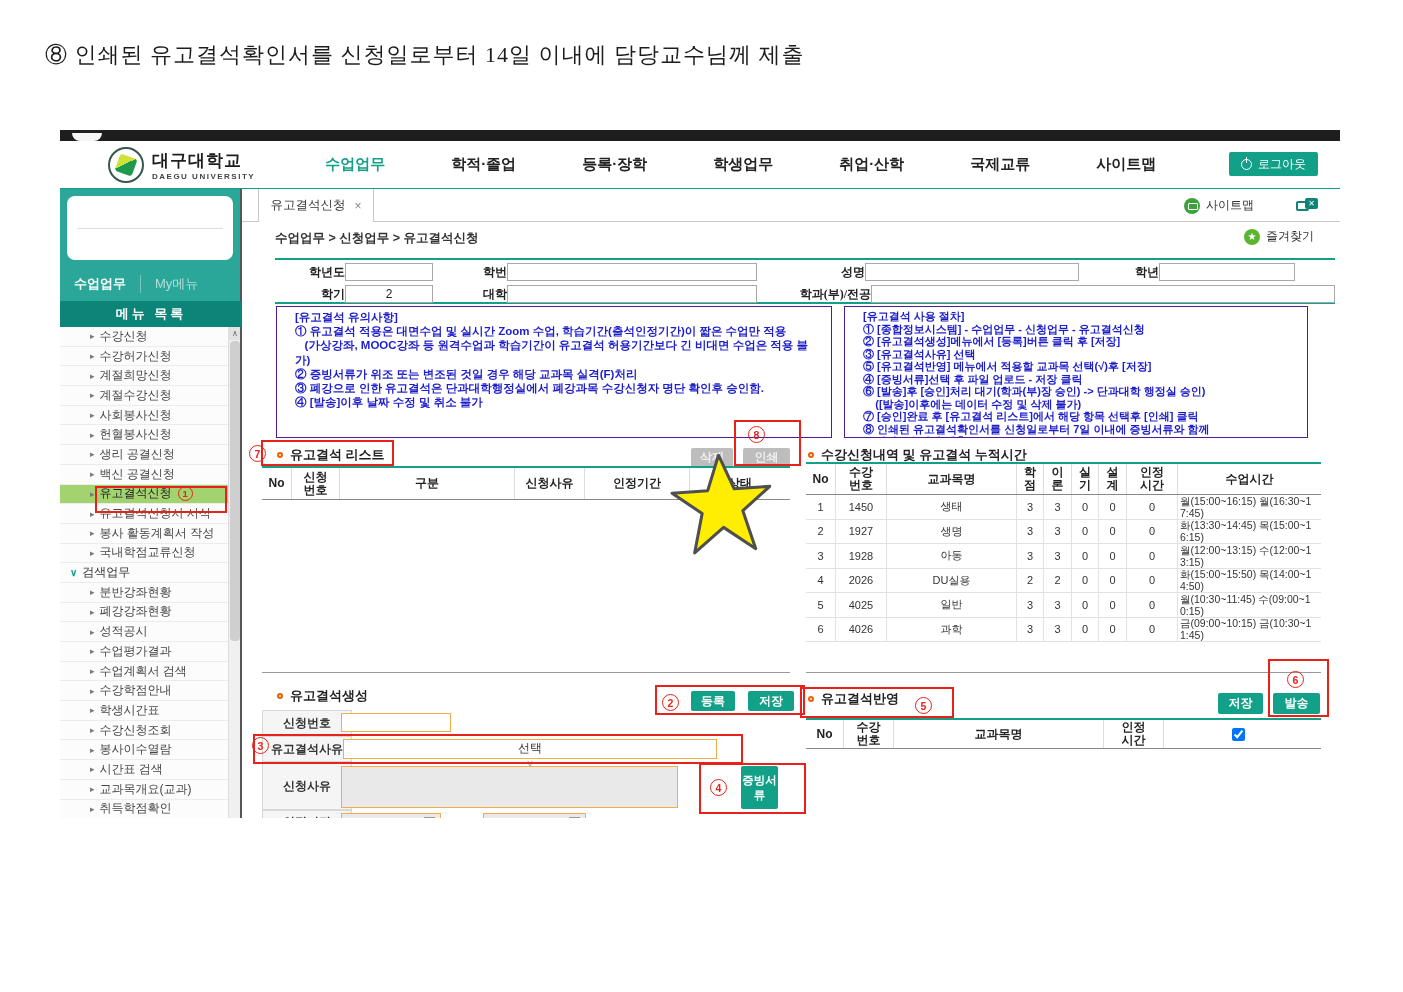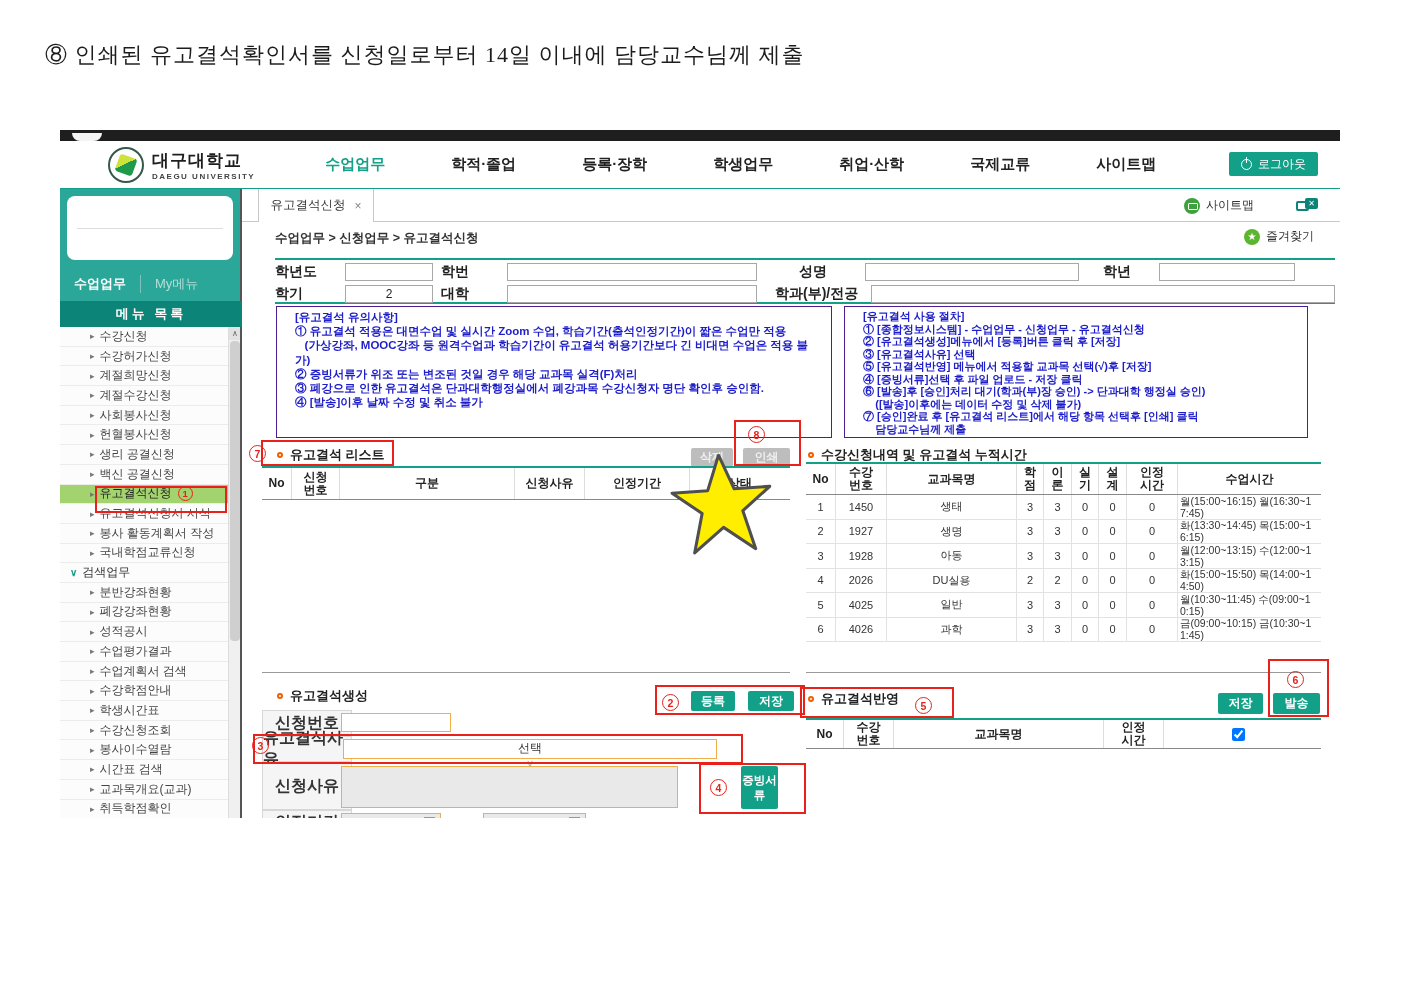--- a/index.html
+++ b/index.html
@@ -71,21 +71,21 @@
   .crumb-row { position:absolute; left:0; top:33px; width:1098px; height:29px; }
   .crumb { position:absolute; left:33px; top:8px; font-size:12.5px; font-weight:bold; color:#333; }
   .fav-chip { position:absolute; left:1002px; top:6px; display:flex; align-items:center; gap:6px; font-size:12px; color:#333; cursor:pointer; }
   .star-circle { width:16px; height:16px; border-radius:50%; background:#5cb531; color:#fff; font-size:10px; line-height:16px; text-align:center; }
   .star-circle::before { content:"★"; }
 
   
   .sform { position:absolute; left:33px; top:69px; width:1060px; height:46px;
     border-top:2px solid var(--accent); border-bottom:2px solid var(--accent); padding-top:2px; }
   .sform-row { display:flex; align-items:center; height:20px; margin-bottom:2px; }
-  .sform-label { font-size:14px; font-weight:bold; color:#222; text-align:left; }
+  .sform-label { font-size:12px; font-weight:bold; color:#222; text-align:right;font-family:Liberation Serif, serif; }
   .sform-input { height:18px; border:1px solid #a8a8a8; background:#fff; font-size:12px; color:#222;
     display:flex; align-items:center; justify-content:center; }
 
   
   .notice { position:absolute; border:1px solid #4c1d95; padding:3px 18px; color:var(--notice-blue); overflow:hidden; }
   .notice-left { left:34px; top:117px; width:556px; height:132px; font-size:11.5px; line-height:14.2px; font-weight:bold; }
   .notice-right { left:602px; top:117px; width:464px; height:132px; font-size:11px; line-height:12.5px; font-weight:bold; }
   .notice .line { white-space:pre-wrap; }
   .notice .n-title { font-weight:bold; }
 
@@ -110,21 +110,21 @@
   .td.time { font-size:10.5px; line-height:12px; word-break:break-all; text-align:left; justify-content:flex-start; }
   .list-table .th-row .th { height:31px; }
   .enroll-table .th-row .th { height:30px; }
   .enroll-table .td { height:24.5px; }
   .apply-table .th-row .th { height:28px; }
 
   .hdiv { position:absolute; height:1px; background:#999; }
 
   
   .cf-label { position:absolute; background:#f5f5f5; border:1px solid #d7d7d7; display:flex; align-items:center;
-    justify-content:center; font-size:16px; font-weight:600; color:#333; }
+    justify-content:center; font-size:12px; font-weight:600; color:#333; }
   .orange-field { position:absolute; border:1.5px solid var(--field-orange); background:#fff; font-size:12px; color:#333;
     display:flex; align-items:center; padding:0 5px; }
   .orange-field.gray { background:var(--field-gray); }
   .reason-select { justify-content:space-between; cursor:pointer;flex-direction:column; }
   .chev { color:#8fbcb6; font-size:11px; }
   .chev::before { content:"∨"; }
   .tilde { position:absolute; font-size:12px; color:#333; }
   .cal-icon { margin-left:auto; width:11px; height:11px; border:1px solid #999; background:
     linear-gradient(#999 1.5px, transparent 1.5px); background-size:100% 4px; }
 
@@ -321,20 +321,21 @@
       <div class="notice notice-right" id="notice-right">
           <div class="n-title">[유고결석 사용 절차]</div>
           <div class="line">① [종합정보시스템] - 수업업무 - 신청업무 - 유고결석신청</div>
           <div class="line">② [유고결석생성]메뉴에서 [등록]버튼 클릭 후 [저장]</div>
           <div class="line">③ [유고결석사유] 선택</div>
           <div class="line">⑤ [유고결석반영] 메뉴에서 적용할 교과목 선택(√)후 [저장]</div>
           <div class="line">④ [증빙서류]선택 후 파일 업로드 - 저장 클릭</div>
           <div class="line">⑥ [발송]후 [승인]처리 대기(학과(부)장 승인) -&gt; 단과대학 행정실 승인)</div>
           <div class="line">    ([발송]이후에는 데이터 수정 및 삭제 불가)</div>
           <div class="line">⑦ [승인]완료 후 [유고결석 리스트]에서 해당 항목 선택후 [인쇄] 클릭</div>
+          <div class="line">⑧ 인쇄된 유고결석확인서를 신청일로부터 7일 이내에 증빙서류와 함께</div>
           <div class="line">    담당교수님께 제출</div>
         </div>
 
       <div class="sec-title" style="left:35px;top:257px">
         <span class="bullet"></span>
         <span>유고결석 리스트</span>
       </div>
       <button class="btn gray" style="left:449px;top:259px;width:42px;height:19px">삭제</button>
       <button class="btn gray" style="left:501px;top:259px;width:47px;height:19px">인쇄</button>
       <div class="table list-table" id="list-table" style="left:20px;top:277px;width:528px">

